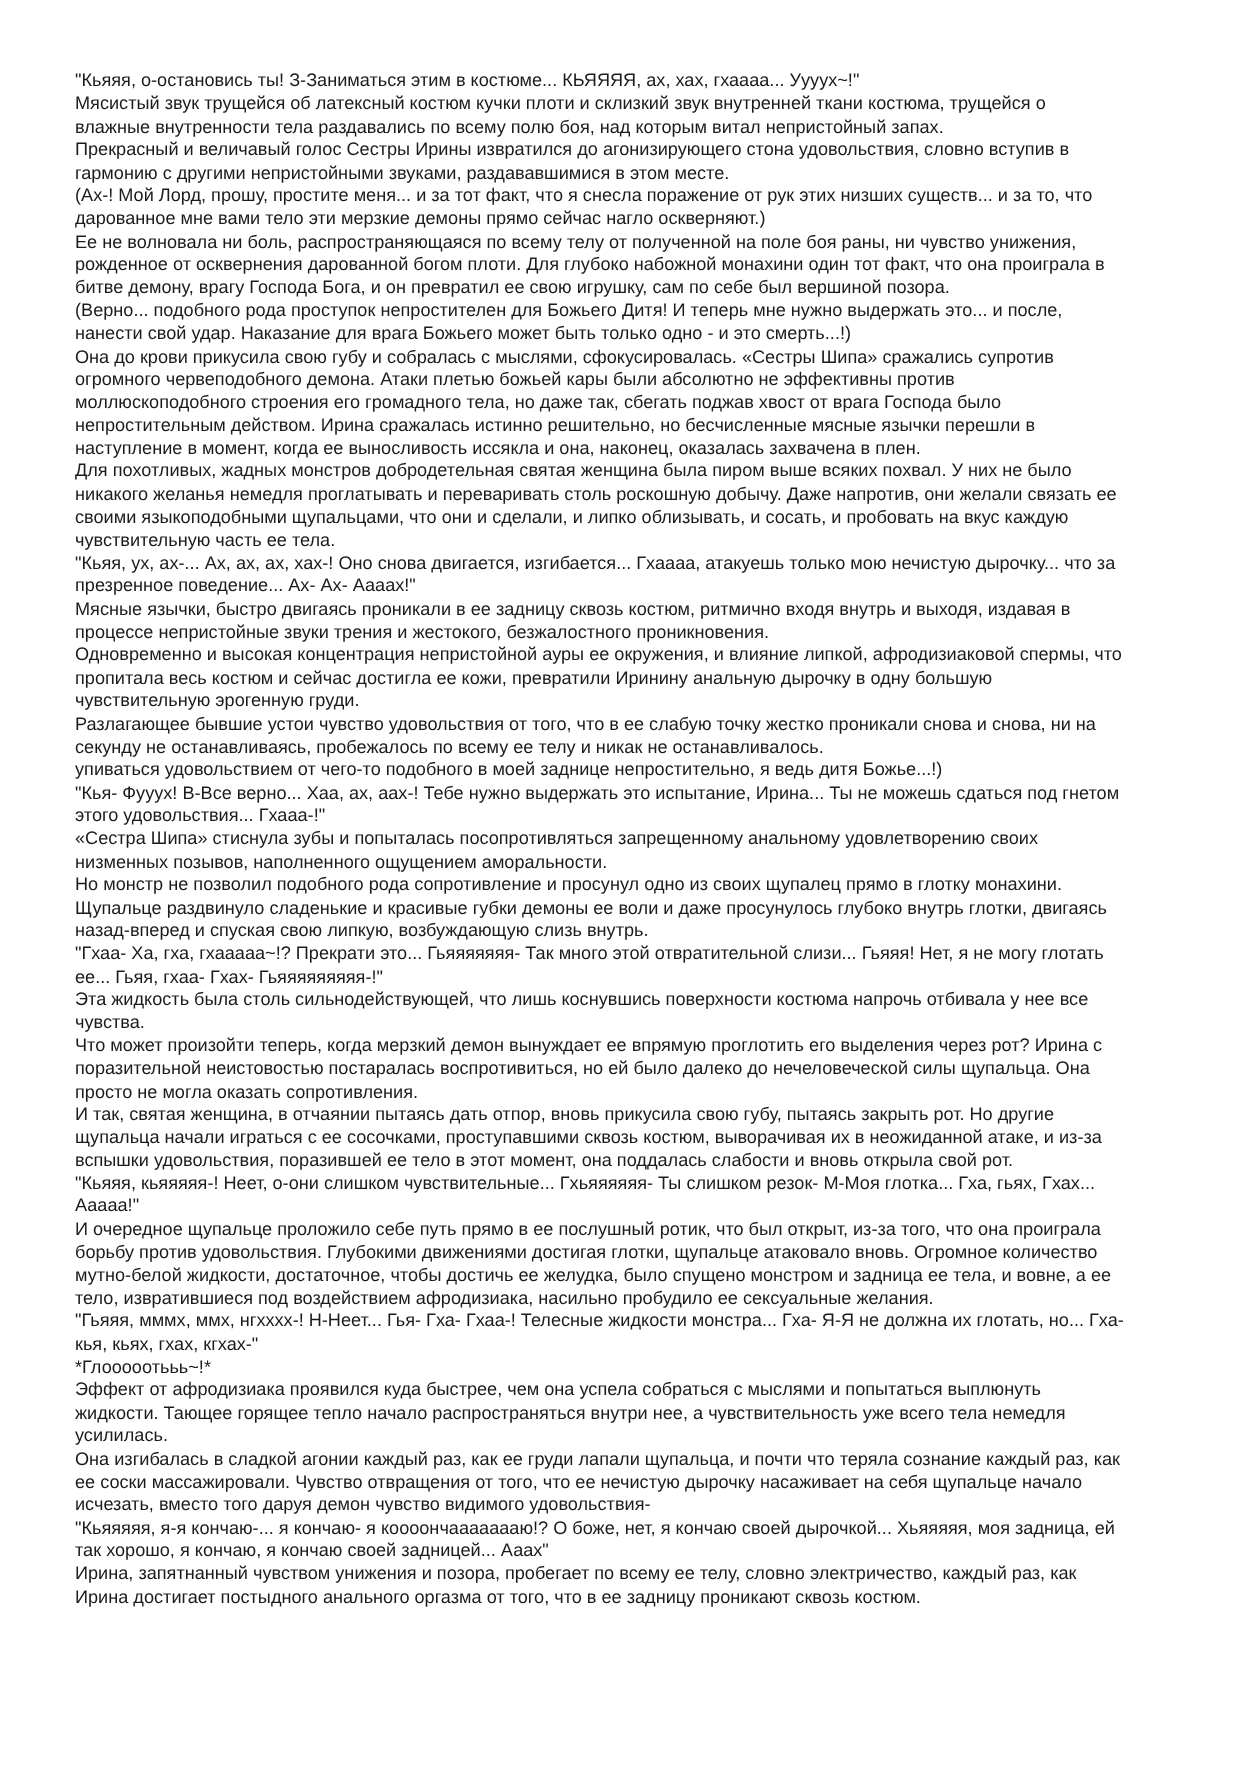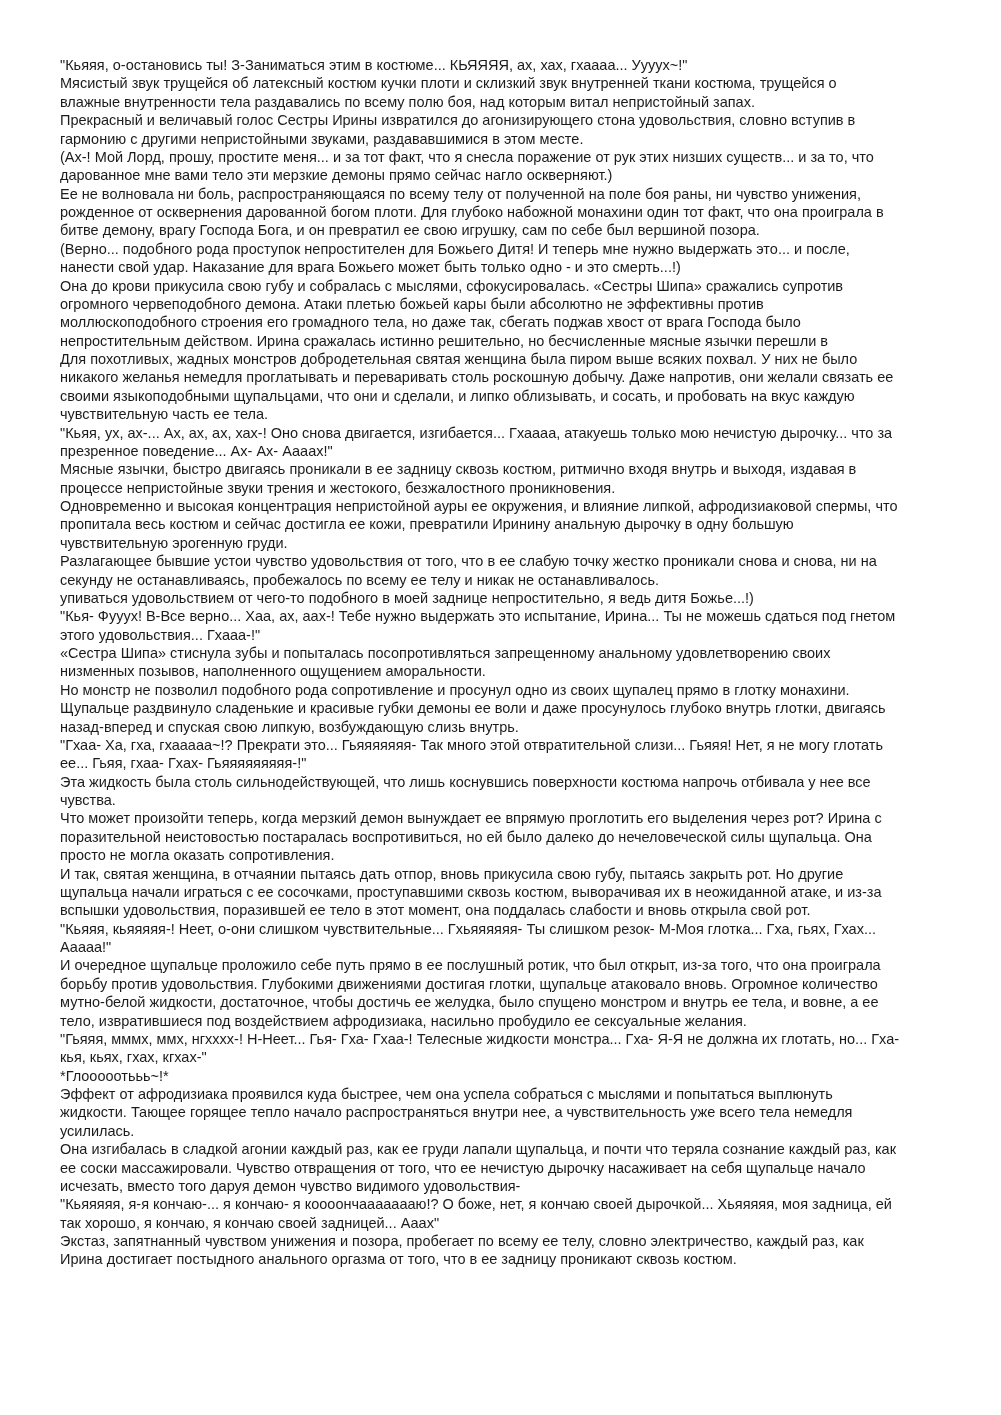--- a/index.html
+++ b/index.html
@@ -78,20 +78,21 @@
       <div class="text-line">дарованное мне вами тело эти мерзкие демоны прямо сейчас нагло оскверняют.)</div>
       <div class="text-line">Ее не волновала ни боль, распространяющаяся по всему телу от полученной на поле боя раны, ни чувство унижения,</div>
       <div class="text-line">рожденное от осквернения дарованной богом плоти. Для глубоко набожной монахини один тот факт, что она проиграла в</div>
       <div class="text-line">битве демону, врагу Господа Бога, и он превратил ее свою игрушку, сам по себе был вершиной позора.</div>
       <div class="text-line">(Верно... подобного рода проступок непростителен для Божьего Дитя! И теперь мне нужно выдержать это... и после,</div>
       <div class="text-line">нанести свой удар. Наказание для врага Божьего может быть только одно - и это смерть...!)</div>
       <div class="text-line">Она до крови прикусила свою губу и собралась с мыслями, сфокусировалась. «Сестры Шипа» сражались супротив</div>
       <div class="text-line">огромного червеподобного демона. Атаки плетью божьей кары были абсолютно не эффективны против</div>
       <div class="text-line">моллюскоподобного строения его громадного тела, но даже так, сбегать поджав хвост от врага Господа было</div>
       <div class="text-line">непростительным действом. Ирина сражалась истинно решительно, но бесчисленные мясные язычки перешли в</div>
+      <div class="text-line">наступление в момент, когда ее выносливость иссякла и она, наконец, оказалась захвачена в плен.</div>
       <div class="text-line">Для похотливых, жадных монстров добродетельная святая женщина была пиром выше всяких похвал. У них не было</div>
       <div class="text-line">никакого желанья немедля проглатывать и переваривать столь роскошную добычу. Даже напротив, они желали связать ее</div>
       <div class="text-line">своими языкоподобными щупальцами, что они и сделали, и липко облизывать, и сосать, и пробовать на вкус каждую</div>
       <div class="text-line">чувствительную часть ее тела.</div>
       <div class="text-line">"Кьяя, ух, ах-... Ах, ах, ах, хах-! Оно снова двигается, изгибается... Гхаааа, атакуешь только мою нечистую дырочку... что за</div>
       <div class="text-line">презренное поведение... Ах- Ах- Аааах!"</div>
       <div class="text-line">Мясные язычки, быстро двигаясь проникали в ее задницу сквозь костюм, ритмично входя внутрь и выходя, издавая в</div>
       <div class="text-line">процессе непристойные звуки трения и жестокого, безжалостного проникновения.</div>
       <div class="text-line">Одновременно и высокая концентрация непристойной ауры ее окружения, и влияние липкой, афродизиаковой спермы, что</div>
       <div class="text-line">пропитала весь костюм и сейчас достигла ее кожи, превратили Иринину анальную дырочку в одну большую</div>
@@ -113,34 +114,34 @@
       <div class="text-line">Что может произойти теперь, когда мерзкий демон вынуждает ее впрямую проглотить его выделения через рот? Ирина с</div>
       <div class="text-line">поразительной неистовостью постаралась воспротивиться, но ей было далеко до нечеловеческой силы щупальца. Она</div>
       <div class="text-line">просто не могла оказать сопротивления.</div>
       <div class="text-line">И так, святая женщина, в отчаянии пытаясь дать отпор, вновь прикусила свою губу, пытаясь закрыть рот. Но другие</div>
       <div class="text-line">щупальца начали играться с ее сосочками, проступавшими сквозь костюм, выворачивая их в неожиданной атаке, и из-за</div>
       <div class="text-line">вспышки удовольствия, поразившей ее тело в этот момент, она поддалась слабости и вновь открыла свой рот.</div>
       <div class="text-line">"Кьяяя, кьяяяяя-! Неет, о-они слишком чувствительные... Гхьяяяяяя- Ты слишком резок- М-Моя глотка... Гха, гьях, Гхах...</div>
       <div class="text-line">Ааааа!"</div>
       <div class="text-line">И очередное щупальце проложило себе путь прямо в ее послушный ротик, что был открыт, из-за того, что она проиграла</div>
       <div class="text-line">борьбу против удовольствия. Глубокими движениями достигая глотки, щупальце атаковало вновь. Огромное количество</div>
-      <div class="text-line">мутно-белой жидкости, достаточное, чтобы достичь ее желудка, было спущено монстром и внутрь ее тела, и вовне, а ее</div>
+      <div class="text-line">мутно-белой жидкости, достаточное, чтобы достичь ее желудка, было спущено монстром и задница ее тела, и вовне, а ее</div>
       <div class="text-line">тело, извратившиеся под воздействием афродизиака, насильно пробудило ее сексуальные желания.</div>
       <div class="text-line">"Гьяяя, мммх, ммх, нгхххх-! Н-Неет... Гья- Гха- Гхаа-! Телесные жидкости монстра... Гха- Я-Я не должна их глотать, но... Гха-</div>
       <div class="text-line">кья, кьях, гхах, кгхах-"</div>
       <div class="text-line">*Глооооотььь~!*</div>
       <div class="text-line">Эффект от афродизиака проявился куда быстрее, чем она успела собраться с мыслями и попытаться выплюнуть</div>
       <div class="text-line">жидкости. Тающее горящее тепло начало распространяться внутри нее, а чувствительность уже всего тела немедля</div>
       <div class="text-line">усилилась.</div>
       <div class="text-line">Она изгибалась в сладкой агонии каждый раз, как ее груди лапали щупальца, и почти что теряла сознание каждый раз, как</div>
       <div class="text-line">ее соски массажировали. Чувство отвращения от того, что ее нечистую дырочку насаживает на себя щупальце начало</div>
       <div class="text-line">исчезать, вместо того даруя демон чувство видимого удовольствия-</div>
       <div class="text-line">"Кьяяяяя, я-я кончаю-... я кончаю- я коооончаааааааю!? О боже, нет, я кончаю своей дырочкой... Хьяяяяя, моя задница, ей</div>
       <div class="text-line">так хорошо, я кончаю, я кончаю своей задницей... Ааах"</div>
-      <div class="text-line">Экстаз, запятнанный чувством унижения и позора, пробегает по всему ее телу, словно электричество, каждый раз, как</div>
+      <div class="text-line">Ирина, запятнанный чувством унижения и позора, пробегает по всему ее телу, словно электричество, каждый раз, как</div>
       <div class="text-line">Ирина достигает постыдного анального оргазма от того, что в ее задницу проникают сквозь костюм.</div>
     </section>
 
   <footer class="footer">
     <a class="logo">
       <span class="logo-sex">SEX</span><span class="logo-rest">KOMIX2.COM</span>
     </a>
   </footer>
 
 </div>

